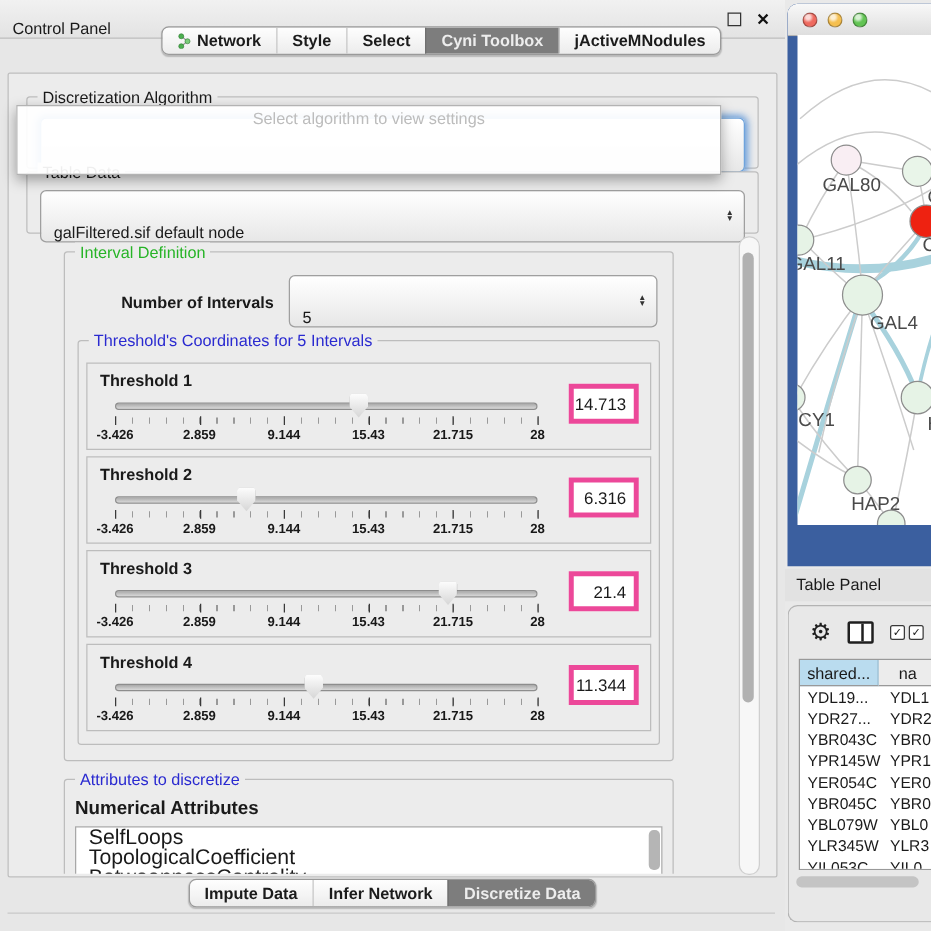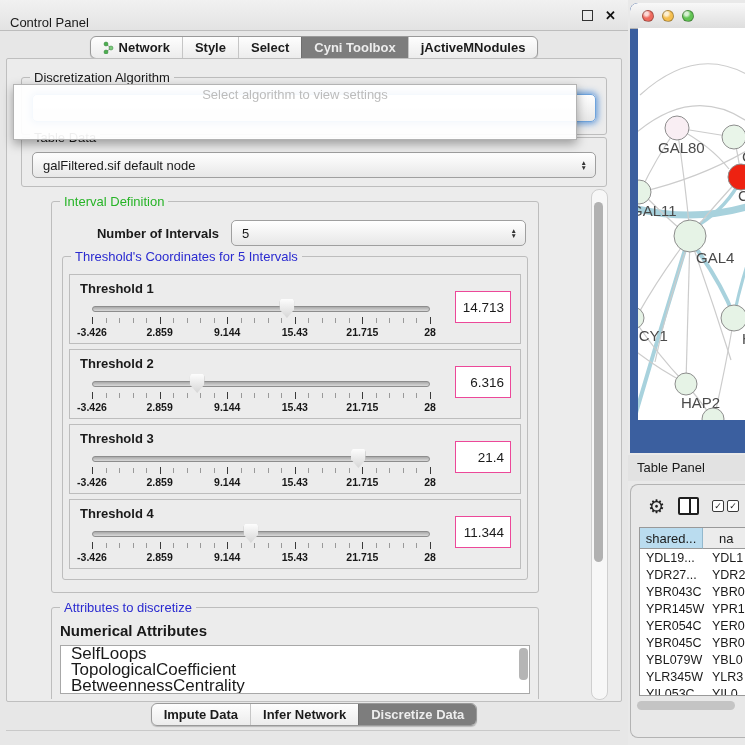--- a/index.html
+++ b/index.html
@@ -8,41 +8,41 @@
   
   .cpanel{position:absolute;left:0;top:0;width:628px;height:745px;background:#e7e7e7;}
   .cp-titlebar{position:absolute;left:0;top:0;width:628px;height:30px;
      background:linear-gradient(#f1f1f1,#e3e3e3);border-bottom:1px solid #bdbdbd;
      display:flex;align-items:flex-end;}
   .cp-title{font-size:13px;margin-left:10px;}
   .cp-icons{position:absolute;right:12px;top:0;height:30px;display:flex;align-items:center;gap:12px;}
   .float-ic{width:9px;height:9px;border:1.5px solid #333;}
   .close-ic{font-size:13px;font-weight:700;color:#111;line-height:1;}
   .segwrap{position:absolute;left:0;width:628px;display:flex;justify-content:center;}
-  .tabs-top{top:36px;}
+  .tabs-top{top:21px;padding-left:39px;}
   .tabs-bottom{top:703px;}
   .segbar{display:inline-flex;border:1px solid #9a9a9a;border-radius:6px;overflow:hidden;
      background:linear-gradient(#fefefe,#ececec);box-shadow:0 1px 1px rgba(0,0,0,.2);}
   .seg{padding:3px 12px;font-size:13px;font-weight:700;color:#1b1b1b;border-left:1px solid #c6c6c6;
      display:flex;align-items:center;gap:5px;white-space:nowrap;}
   .seg:first-child{border-left:none;}
   .seg.sel{background:#7d7d7d;color:#ededed;border-left-color:#6f6f6f;}
   .content-box{position:absolute;left:6px;top:58px;width:614px;height:642px;background:#ececec;
      border:1px solid #bfbfbf;border-radius:2px;}
   .panel-bottom-line{position:absolute;left:6px;top:730px;width:614px;border-top:1px solid #c9c9c9;}
   
   .group{position:relative;border:1px solid #bdbdbd;border-radius:3px;background:#ececec;}
   .gtitle{position:absolute;top:-8px;left:8px;background:#ececec;padding:0 4px;font-size:13px;white-space:nowrap;}
   .gtitle.green{color:#27b427;}
   .gtitle.blue{color:#2a2ad0;}
   .g-algo{position:absolute;left:14px;top:18px;width:584px;height:56px;}
   .g-table{position:absolute;left:14px;top:78px;width:584px;height:48px;}
   
   .combo{position:relative;background:linear-gradient(#ffffff,#e7e7e7);border:1px solid #9f9f9f;
-     border-radius:5px;font-size:13px;display:flex;align-items:center;padding:0 24px 0 10px;height:26px;}
+     border-radius:5px;font-size:13px;display:flex;align-items:flex-end;padding:16px 24px 0 10px;height:26px;}
   .combo .arrows{position:absolute;right:8px;top:50%;transform:translateY(-50%);
      display:flex;flex-direction:column;align-items:center;font-size:6.5px;line-height:5px;color:#333;}
   .combo.focusring{border-color:#6ea3dc;box-shadow:0 0 6px 2px rgba(85,145,215,.85);}
   .algo-combo{position:absolute;left:10px;right:10px;top:16px;}
   .table-combo{position:absolute;left:10px;right:10px;top:14px;height:24px;}
   
   .popup{position:absolute;left:6px;top:25px;width:562px;height:53px;background:rgba(255,255,255,.93);
      border:1px solid #b3b3b3;box-shadow:0 4px 10px rgba(0,0,0,.35);z-index:30;padding-top:1px;}
   .popup-hint{color:#bcbcbc;text-align:center;font-size:13px;height:17px;line-height:17px;}
   .popup-opt{font-size:13px;height:17px;line-height:17px;padding-left:2px;}
@@ -65,21 +65,21 @@
      background:linear-gradient(#fdfdfd,#d6d6d6);
      clip-path:polygon(12% 0,88% 0,100% 14%,100% 54%,50% 100%,0 54%,0 14%);
      filter:drop-shadow(0 0 1px #777);}
   .thr-ticks{position:absolute;left:22px;right:90px;top:43px;height:5px;
      background:repeating-linear-gradient(to right,#999 0,#999 1px,transparent 1px,transparent 4%);}
   .thr-ticks i{position:absolute;width:1px;height:7px;background:#3a3a3a;top:-1px;}
   .thr-ticklabels{position:absolute;left:22px;right:90px;top:51px;height:12px;
      font-size:10.5px;font-weight:700;color:#181818;}
   .thr-ticklabels span{position:absolute;transform:translateX(-50%);white-space:nowrap;}
   .thr-value{position:absolute;right:9px;top:16px;width:56px;height:32px;background:#fff;
-     border:1px solid #ec4899;font-size:13.5px;display:flex;align-items:center;
+     border:4px solid #ec4899;font-size:13.5px;display:flex;align-items:center;
      justify-content:flex-end;padding-right:6px;box-sizing:border-box;padding-left:40px;}
   .g-attrs{margin:14px 50px 0 40px;padding:14px 8px 8px 8px;}
   .attrs-sub{font-weight:700;font-size:15px;margin:0 0 6px 0;}
   .alist{position:relative;background:#fff;border:1px solid #a8a8a8;height:47px;overflow:hidden;padding-left:10px;}
   .attr-item{font-size:17px;line-height:16px;}
   .alist .vthumb{position:absolute;right:1px;top:2px;width:9px;height:32px;background:#b5b5b5;border-radius:4px;}
   
   .net-window{position:absolute;left:630px;top:3px;width:115px;height:450px;background:#3b5f9f;
      border-top-left-radius:8px;overflow:hidden;text-decoration:underline;}
   .net-titlebar{position:absolute;left:0;top:0;width:115px;height:25px;

